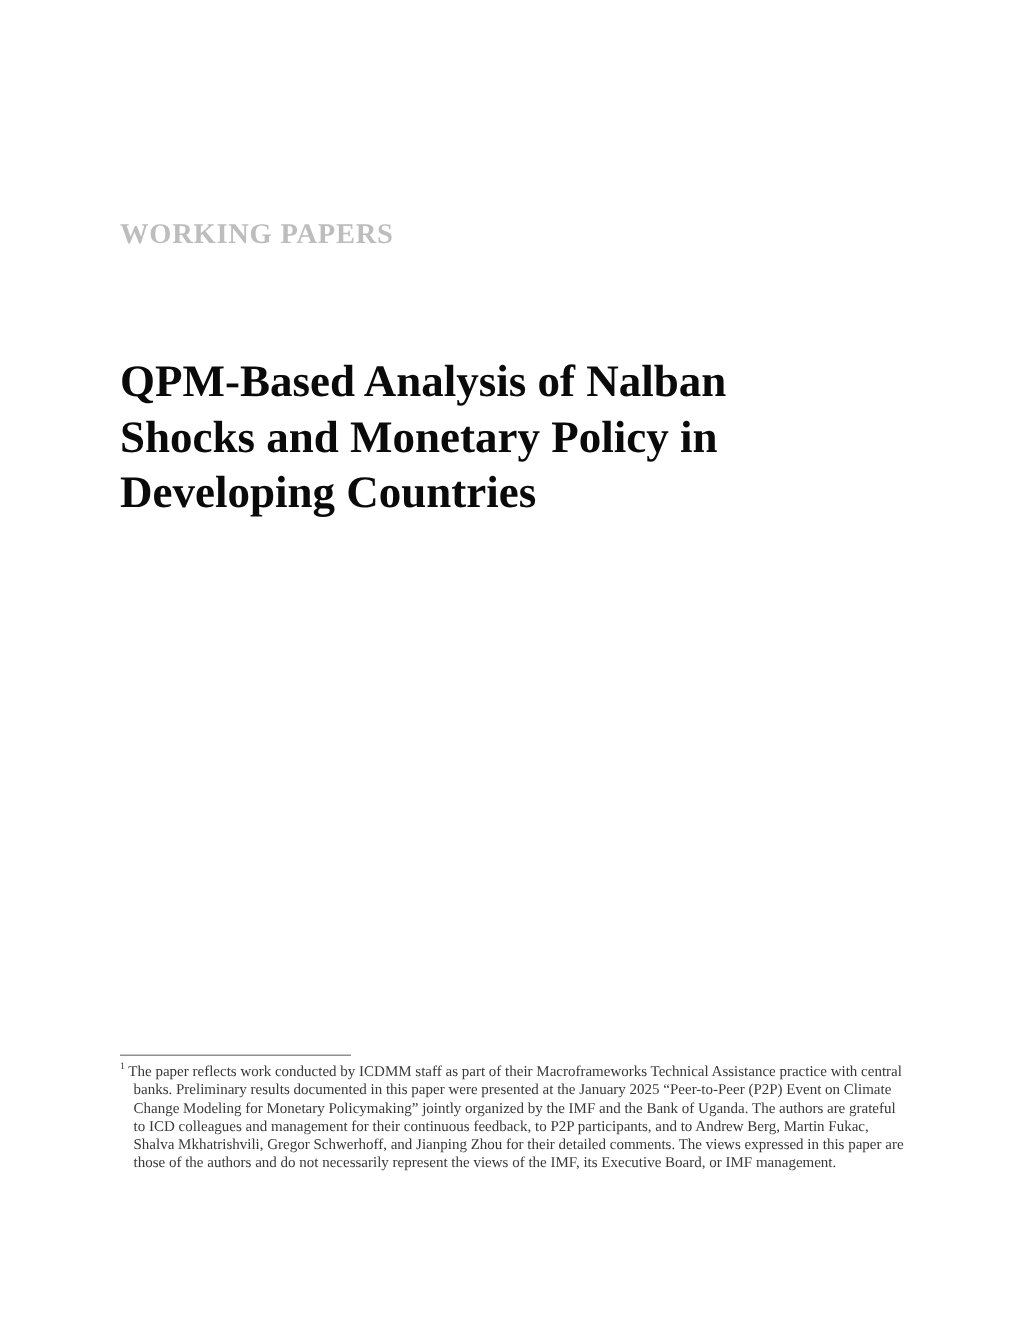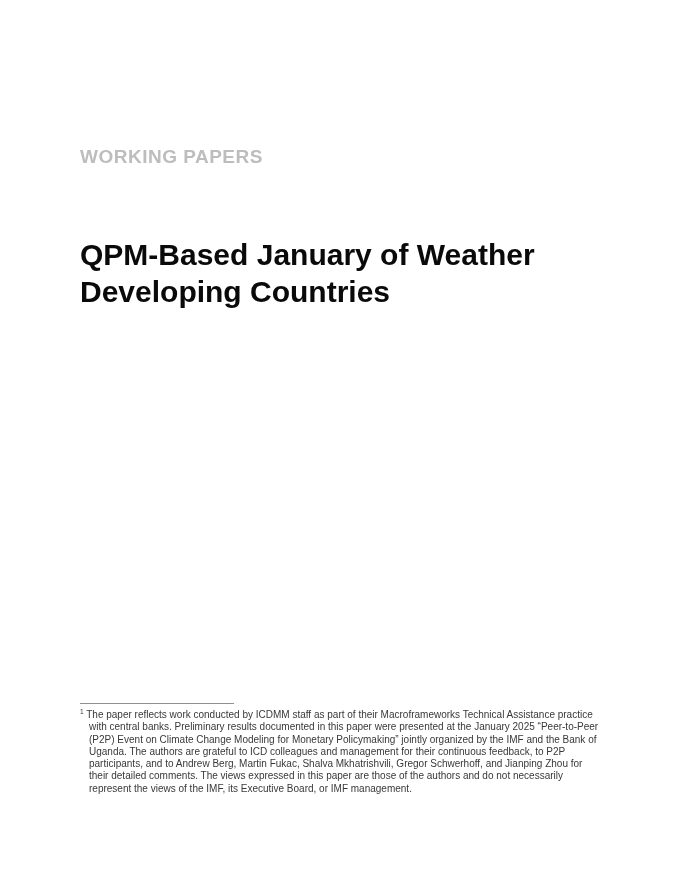--- a/index.html
+++ b/index.html
@@ -13,20 +13,21 @@
   * { margin: 0; padding: 0; box-sizing: border-box; }
   html, body { background: #ffffff; }
   body {
     font-family: "Liberation Sans", "DejaVu Sans", sans-serif;
     width: 680px; height: 880px; position: relative; overflow: hidden;
   }
   .page {
     position: absolute; left: 0; top: 0;
     width: 680px; height: 880px;
     background: var(--page-bg, #ffffff);
+    font-family: Liberation Serif, serif;
   }
   .kicker {
     position: absolute; left: 80px; top: 146px;
     font-size: 19px; font-weight: bold;
     letter-spacing: 0.5px;
     color: var(--kicker-gray, #bdbdbd);
   }
   .title {
     position: absolute; left: 80px; top: 236px;
     width: 520px;
@@ -62,21 +63,22 @@
   }
 </style>
 </head>
 <body>
 
 <div class="page">
 
   <div class="kicker">WORKING PAPERS</div>
 
   <h1 class="title">
-    <span class="tline">QPM-Based January of Weather</span>
+    <span class="tline">QPM-Based Analysis of Nalban</span>
+    <span class="tline">Shocks and Monetary Policy in</span>
     <span class="tline">Developing Countries</span>
   </h1>
 
 
   <div class="footnote">
     <div class="fn-rule"></div>
     <p class="fn-text"><sup>1</sup> <span>The paper reflects work conducted by ICDMM staff as part of their Macroframeworks Technical Assistance practice with central banks. Preliminary results documented in this paper were presented at the January 2025 “Peer-to-Peer (P2P) Event on Climate Change Modeling for Monetary Policymaking” jointly organized by the IMF and the Bank of Uganda. The authors are grateful to ICD colleagues and management for their continuous feedback, to P2P participants, and to Andrew Berg, Martin Fukac, Shalva Mkhatrishvili, Gregor Schwerhoff, and Jianping Zhou for their detailed comments. The views expressed in this paper are those of the authors and do not necessarily represent the views of the IMF, its Executive Board, or IMF management.</span></p>
   </div>
 
 </div>

